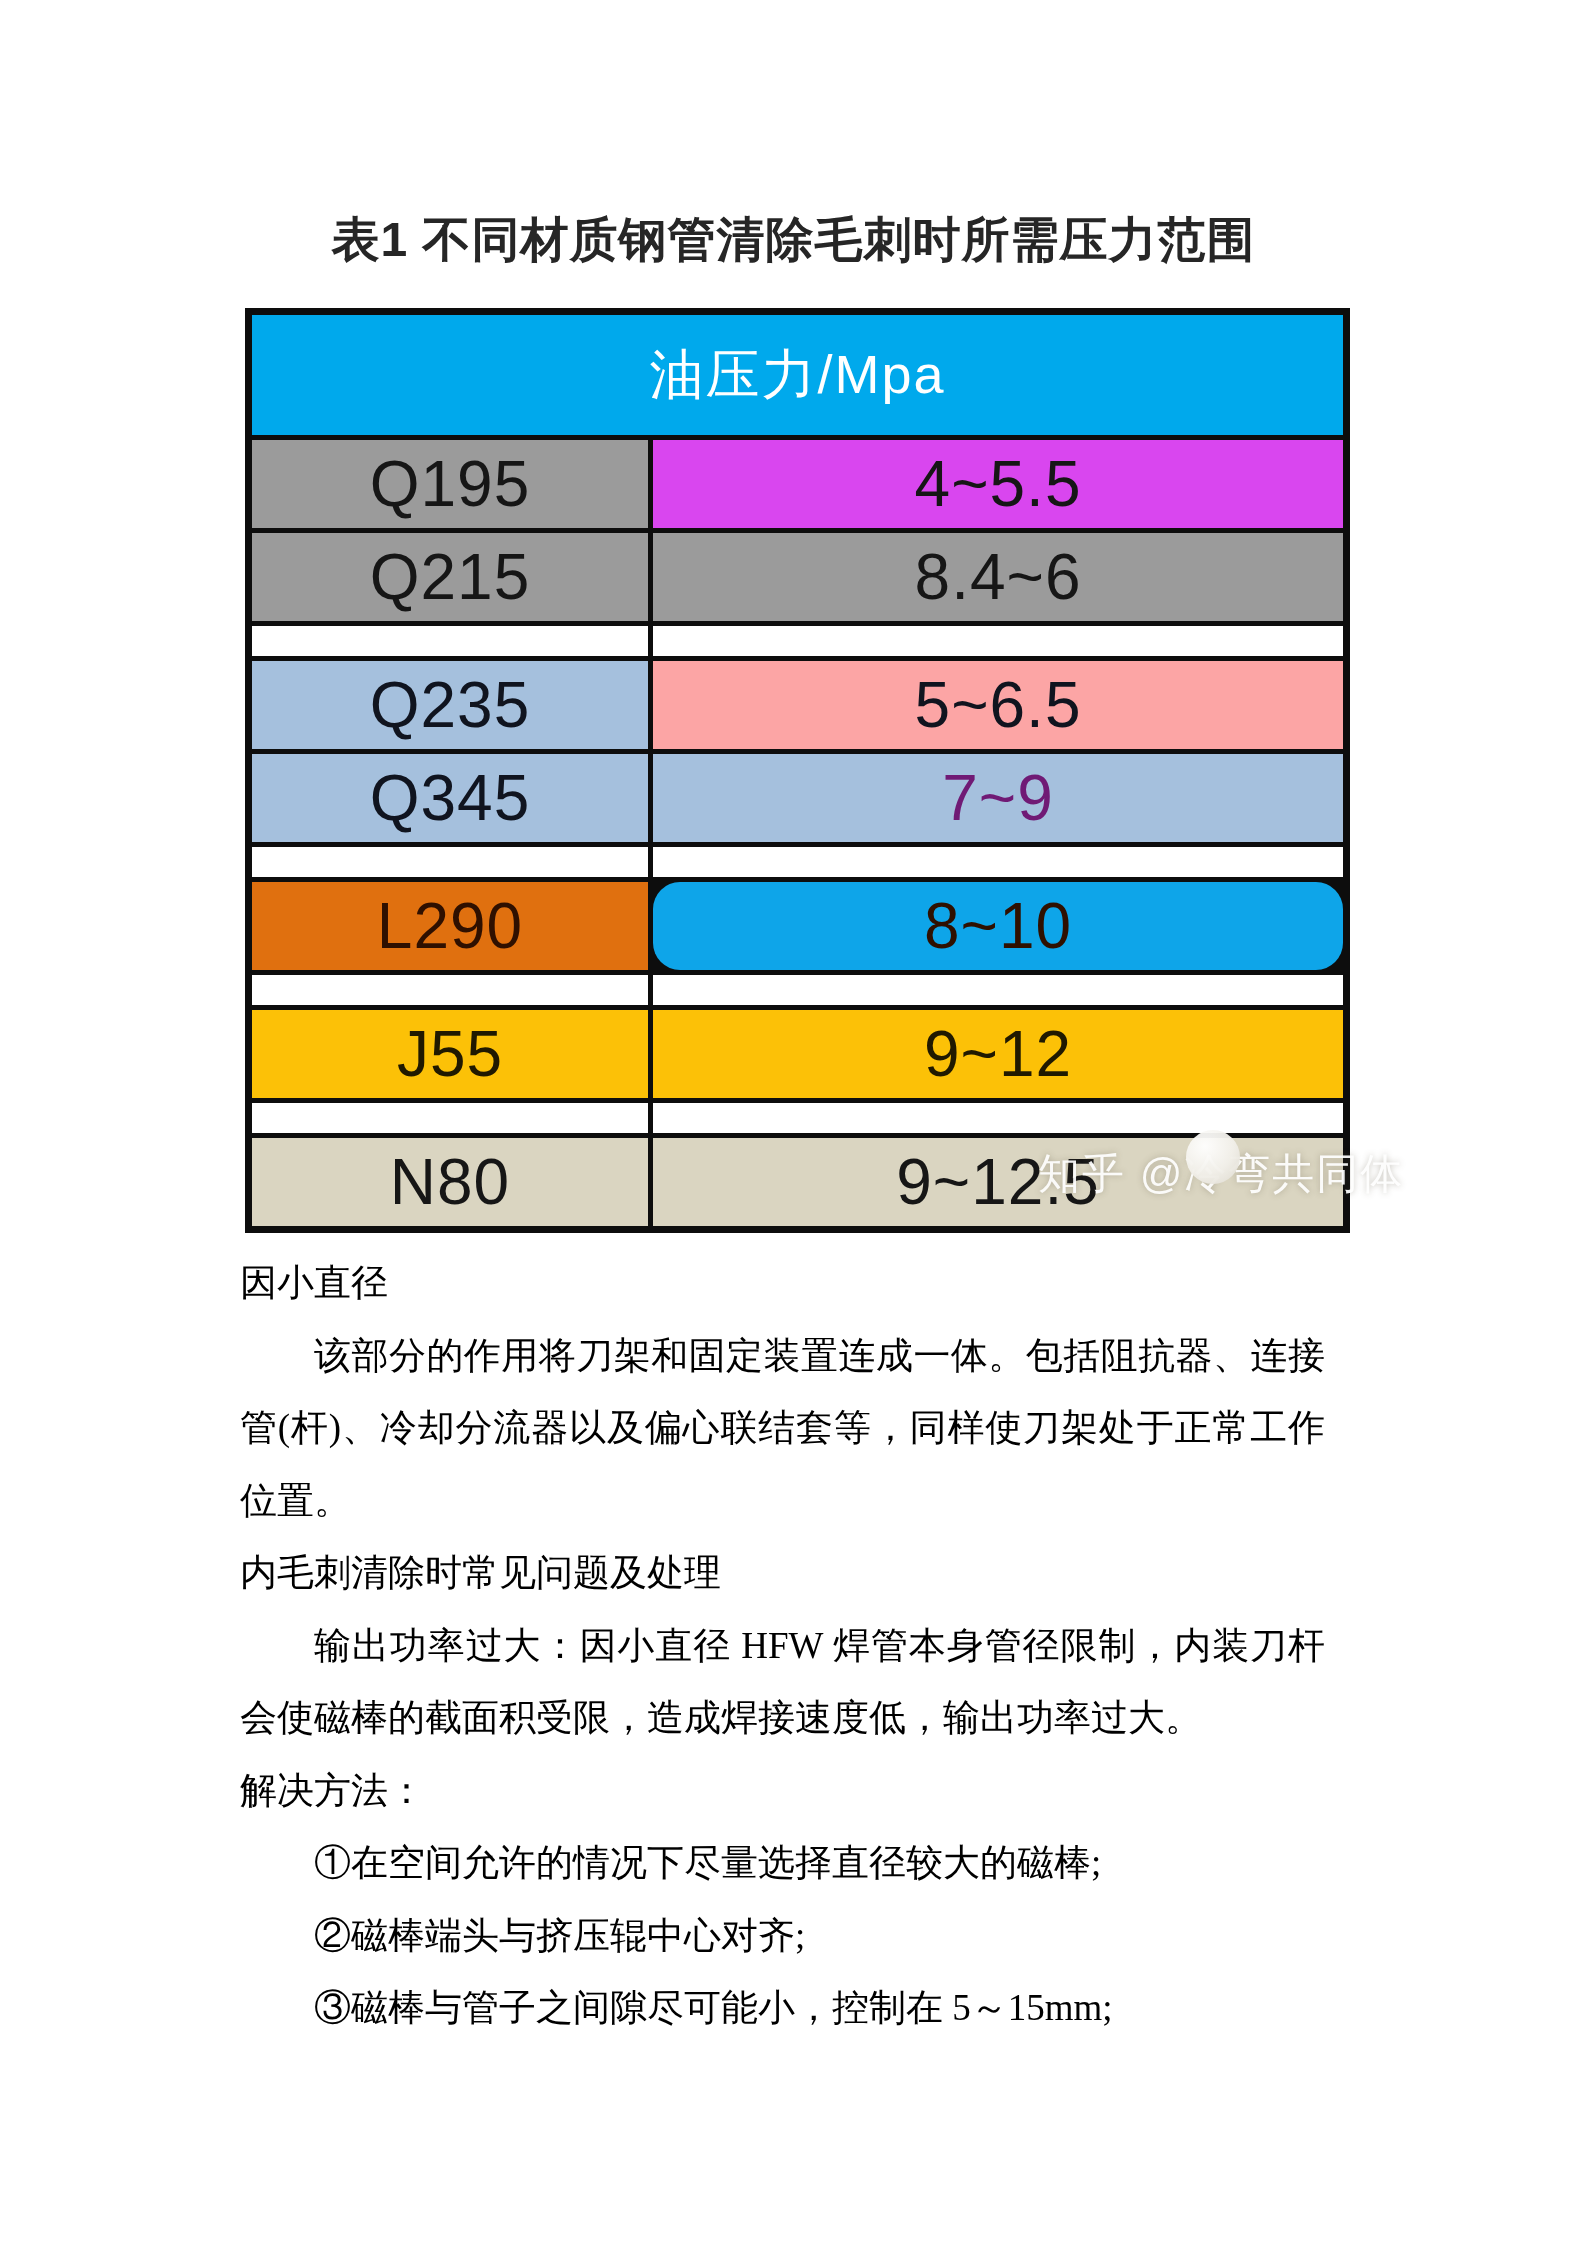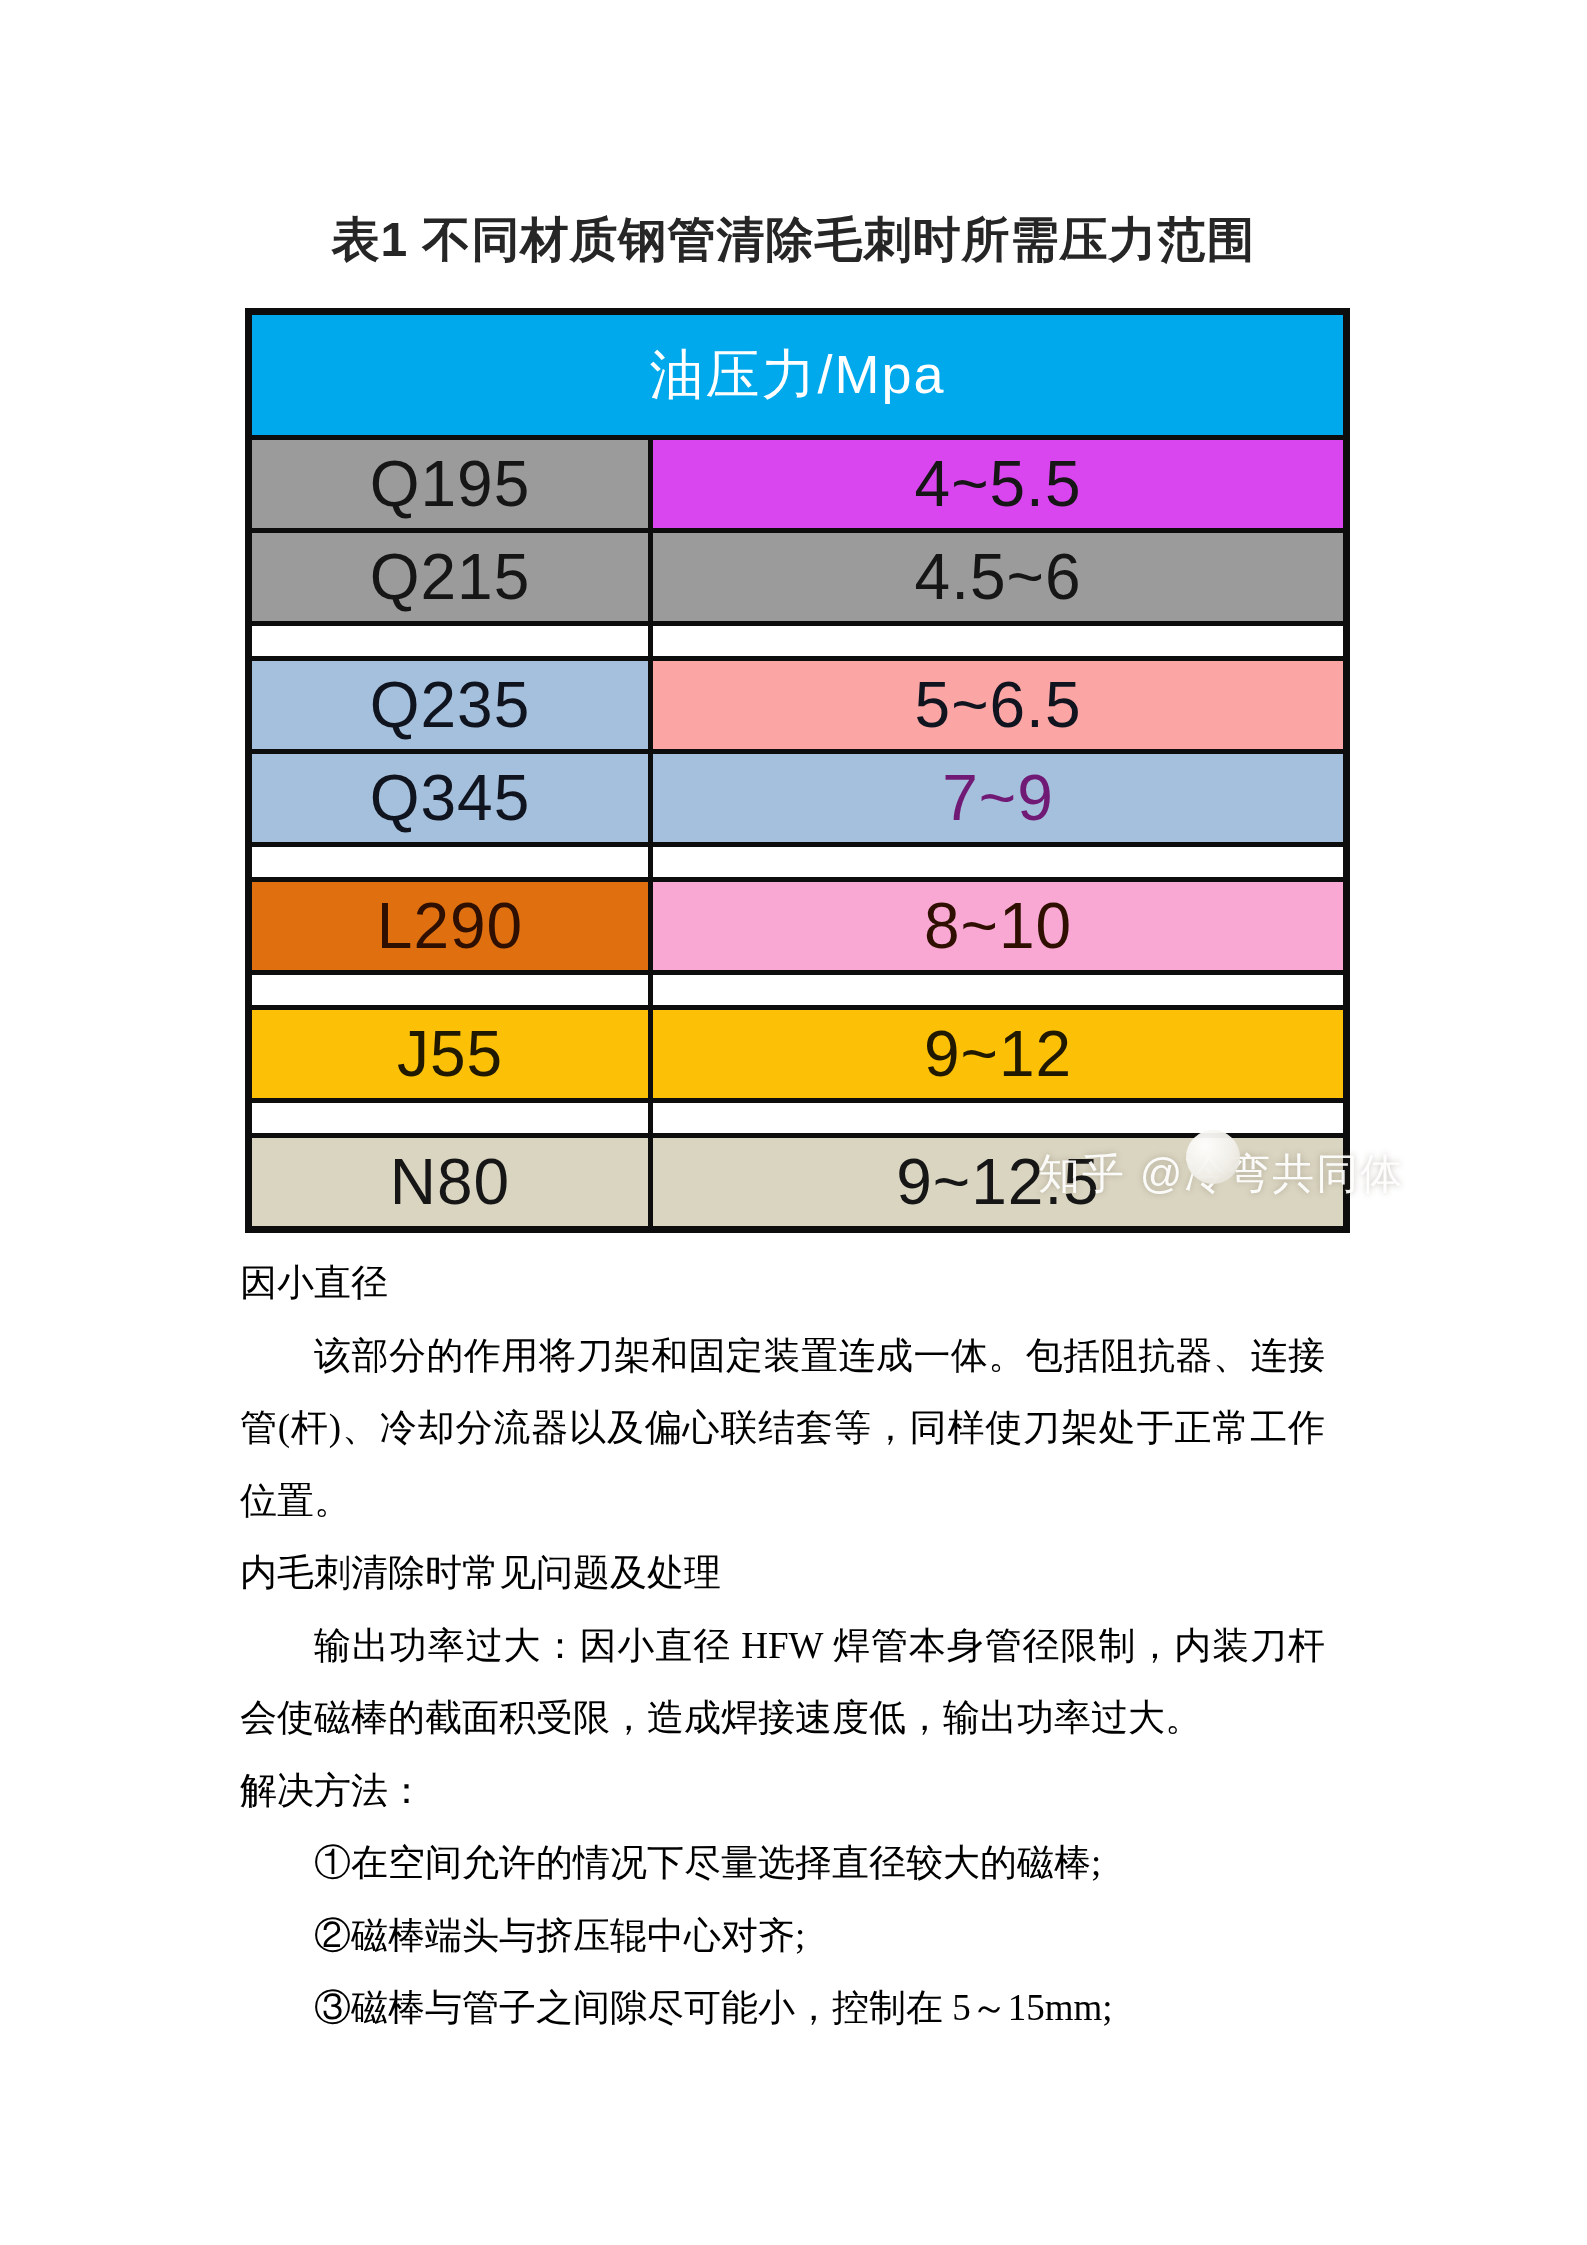--- a/index.html
+++ b/index.html
@@ -105,21 +105,21 @@
     <div class="cell c-right" style="background-color: rgb(0, 169, 236); color: rgb(255, 255, 255);">油压力/Mpa</div>
   </div>
 
   <div class="trow data">
     <div class="cell c-left" style="background-color: rgb(155, 155, 155); color: rgb(22, 22, 22);">Q195</div>
     <div class="cell c-right" style="background-color: #d946ef; color: rgb(22, 22, 22);">4~5.5</div>
   </div>
 
   <div class="trow data">
     <div class="cell c-left" style="background-color: rgb(155, 155, 155); color: rgb(22, 22, 22);">Q215</div>
-    <div class="cell c-right" style="background-color: rgb(155, 155, 155); color: rgb(22, 22, 22);">4.5~6</div>
+    <div class="cell c-right" style="background-color: rgb(155, 155, 155); color: rgb(22, 22, 22);">8.4~6</div>
   </div>
 
   <div class="trow spacer">
     <div class="cell c-left"></div>
     <div class="cell c-right"></div>
   </div>
 
   <div class="trow data">
     <div class="cell c-left" style="background-color: rgb(165, 192, 221); color: rgb(16, 20, 31);">Q235</div>
     <div class="cell c-right" style="background-color: #fca5a5; color: rgb(16, 20, 31);">5~6.5</div>
@@ -130,21 +130,21 @@
     <div class="cell c-right" style="background-color: rgb(165, 192, 221); color: #701a75;">7~9</div>
   </div>
 
   <div class="trow spacer">
     <div class="cell c-left"></div>
     <div class="cell c-right"></div>
   </div>
 
   <div class="trow data">
     <div class="cell c-left" style="background-color: rgb(224, 112, 15); color: rgb(47, 16, 0);">L290</div>
-    <div class="cell c-right" style="background-color: #f9a8d4; color: rgb(47, 16, 0);">8~10</div>
+    <div class="cell c-right" style="background-color: #0ea5e9; color: rgb(47, 16, 0); border-radius: 27px;">8~10</div>
   </div>
 
   <div class="trow spacer">
     <div class="cell c-left"></div>
     <div class="cell c-right"></div>
   </div>
 
   <div class="trow data">
     <div class="cell c-left" style="background-color: rgb(252, 193, 7); color: rgb(32, 25, 0);">J55</div>
     <div class="cell c-right" style="background-color: rgb(252, 193, 7); color: rgb(32, 25, 0);">9~12</div>

